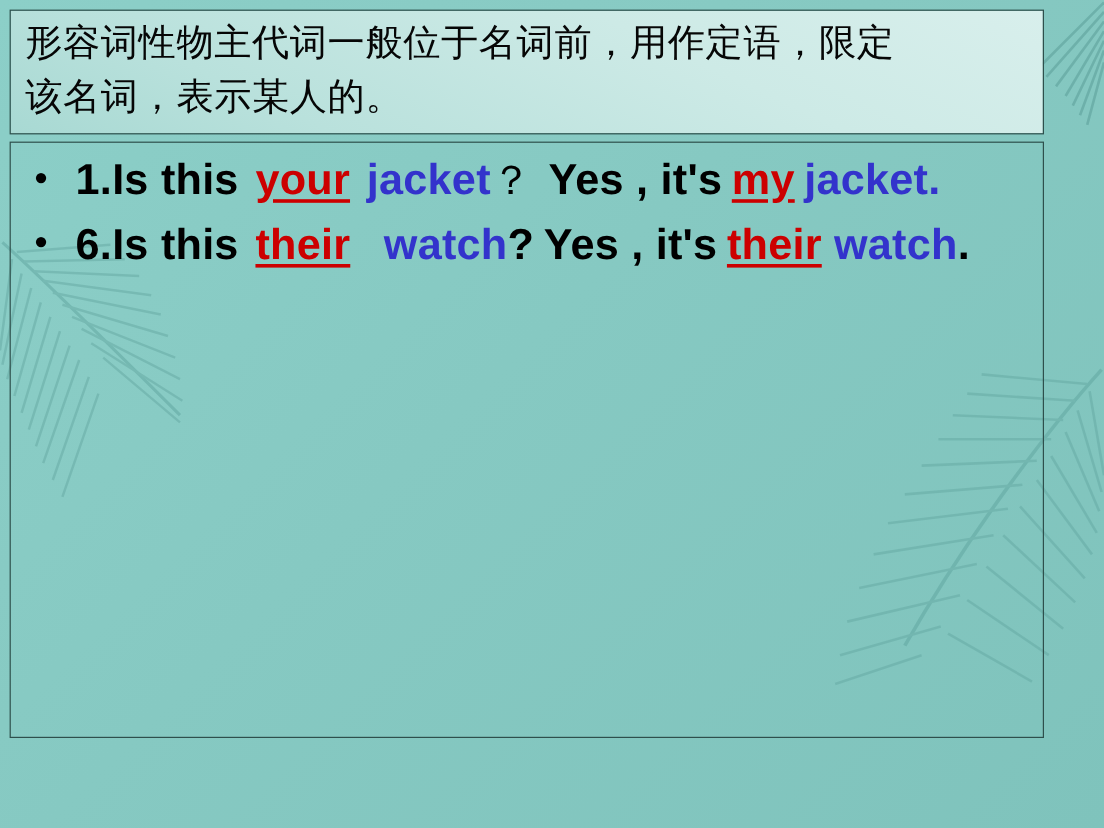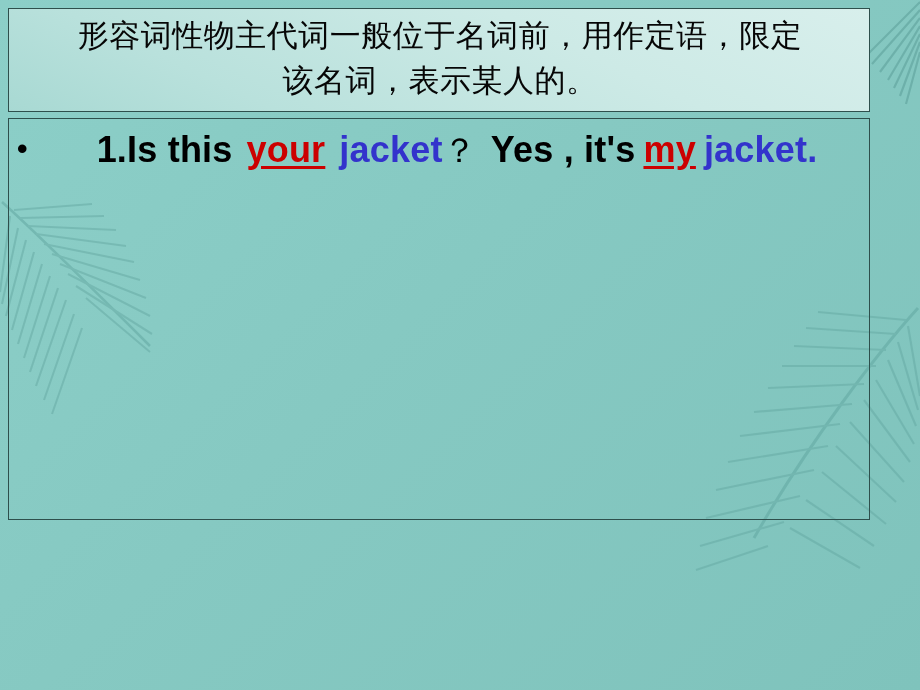--- a/index.html
+++ b/index.html
@@ -12,21 +12,20 @@
     overflow: hidden;
     font-family: "Liberation Sans", sans-serif;
   }
 
   #slide {
     position: relative;
     width: 920px;
     height: 690px;
     background: linear-gradient(135deg, #8ccfc8 0%, #86c9c2 45%, #7fc3bc 100%);
     overflow: hidden;
-    text-align: center;
   }
 
   
   .frond {
     position: absolute;
     pointer-events: none;
   }
   .frond svg { display: block; }
 
   
@@ -49,25 +48,25 @@
     letter-spacing: 0.5px;
     white-space: pre-wrap;
   }
 
   
   #content-box {
     position: absolute;
     left: 8px;
     top: 118px;
     width: 862px;
-    height: 402px;
+    height: 497px;
     box-sizing: border-box;
     border: 1.5px solid #2e4f4c;
     background: transparent;
-    padding: 6px 6px 0 0;
+    padding: 6px 6px 0 12px;
   }
 
   ul#bullet-list {
     list-style: none;
     margin: 0;
     padding: 0;
   }
   ul#bullet-list li {
     position: relative;
     padding-left: 42px;
@@ -197,17 +196,20 @@
     <ul id="bullet-list">
 
       <li>
         <span>1.</span><span>Is  this</span><span class="gap"></span><span class="kw">your</span><span class="gap"></span><span class="nn">jacket</span><span class="qm">？</span><span class="gap"></span><span>Yes , it's</span><span class="gap-sm"></span><span class="kw">my</span><span class="gap-sm"></span><span class="nn">jacket</span><span class="nn">.</span>
       </li>
 
 
 
 
 
+      <li>
+        <span>6.</span><span>Is  this</span><span class="gap"></span><span class="kw">their</span><span class="gap"></span><span class="gap"></span><span class="nn">watch</span><span>?</span><span class="gap-sm"></span><span>Yes , it's</span><span class="gap-sm"></span><span class="kw">their</span> <span class="nn">watch</span><span>.</span>
+      </li>
 
     </ul>
   </div>
 
 </div>
 
 </body></html>

